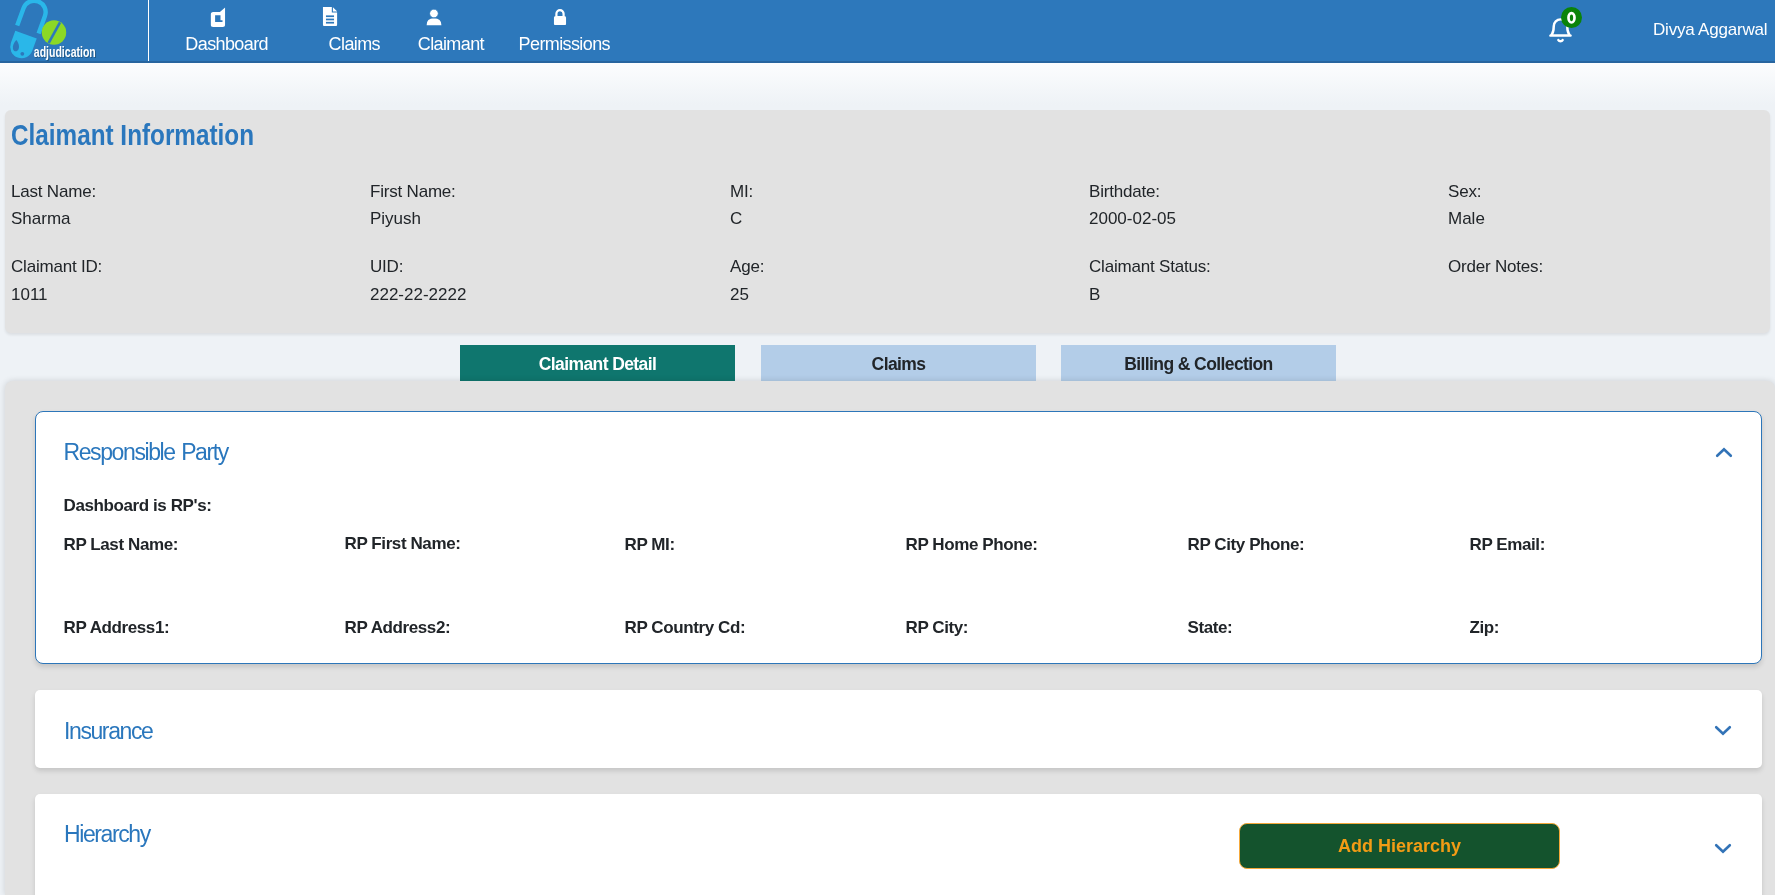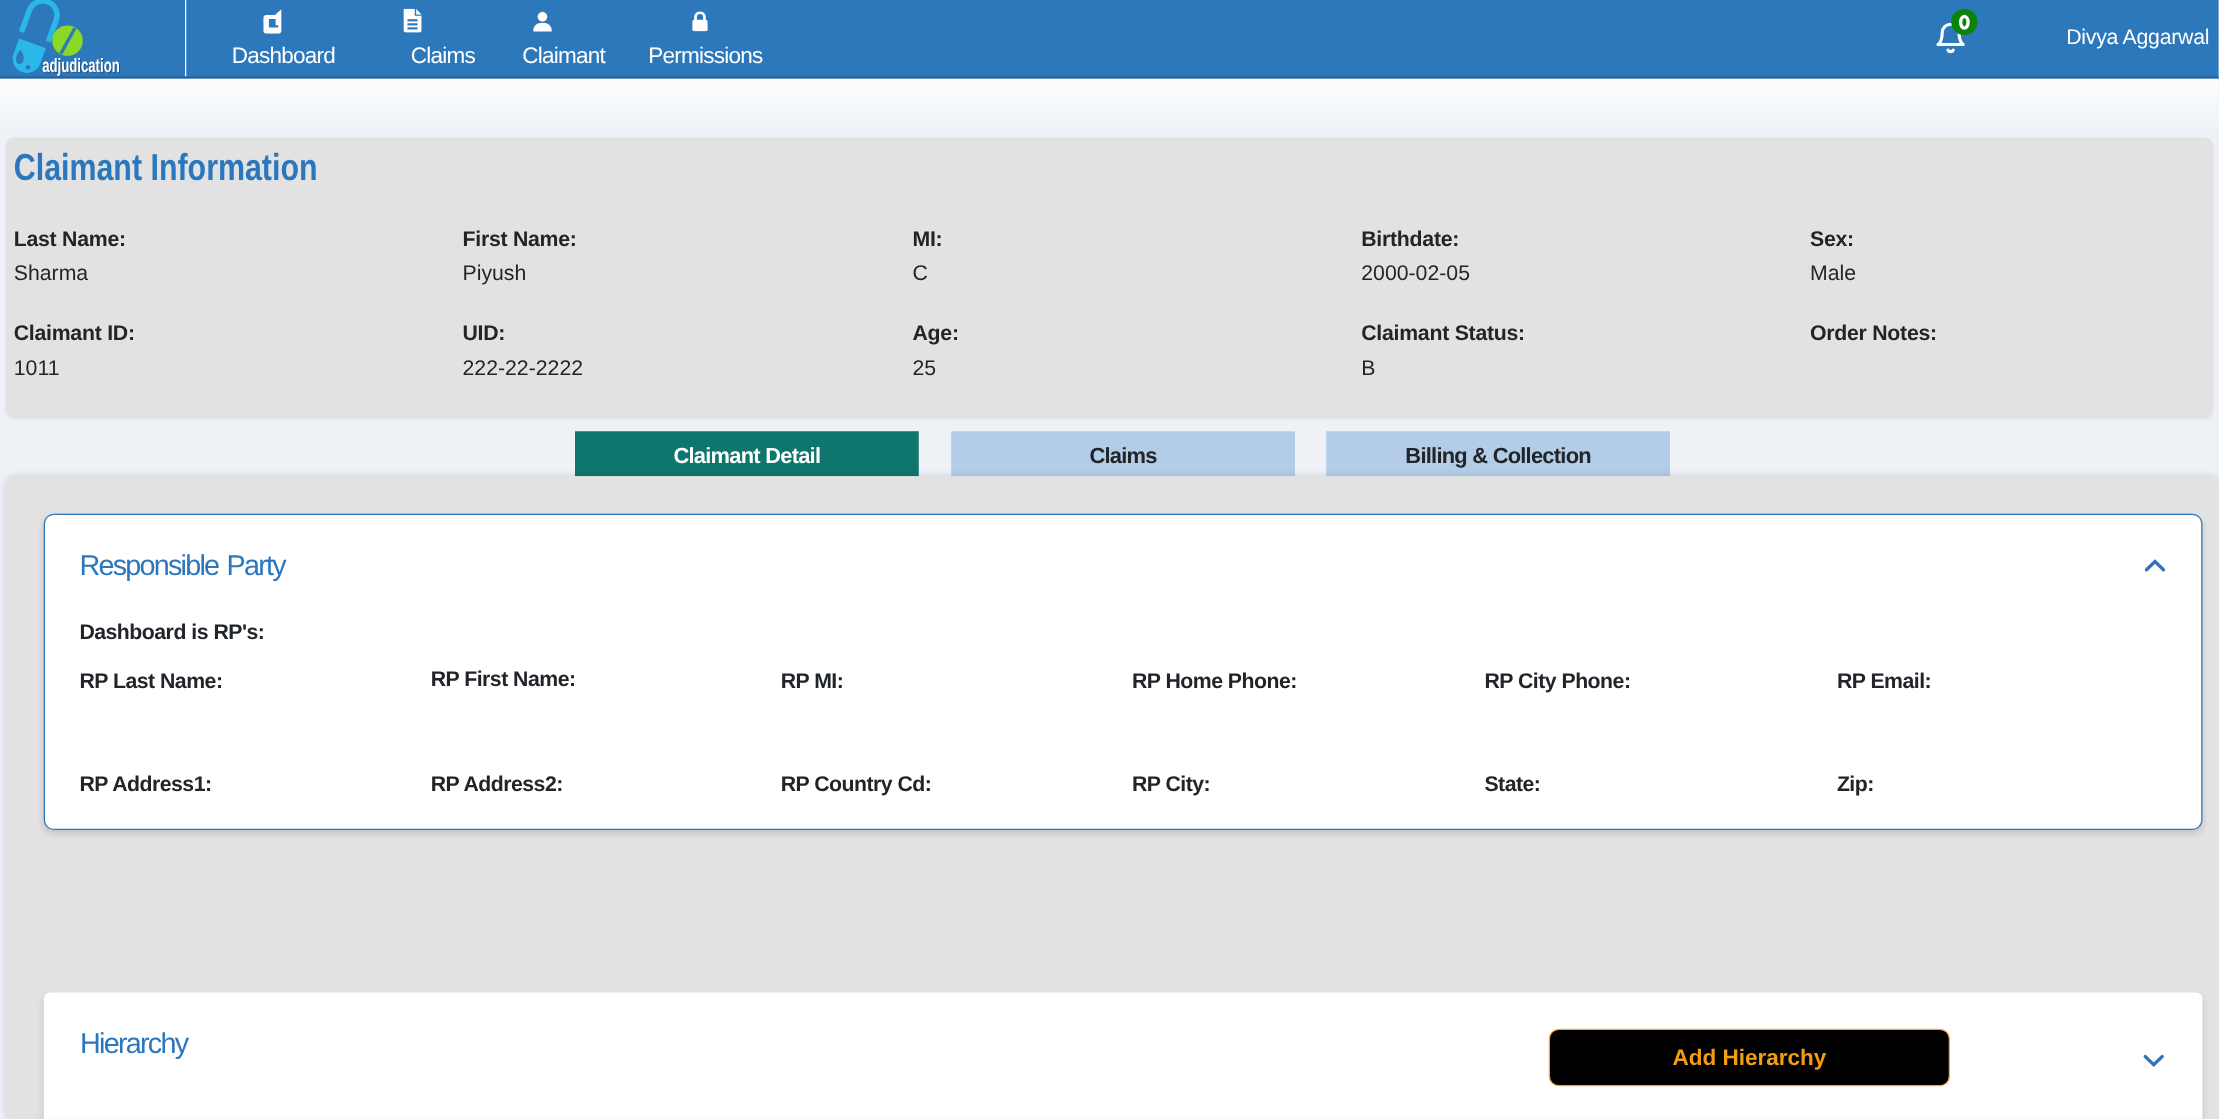--- a/index.html
+++ b/index.html
@@ -8,36 +8,36 @@
 
 .navbar{position:absolute;top:0;left:0;width:1775px;height:63px;background:#2d78bb;border-bottom:2px solid #27659f}
 .navsep{position:absolute;top:0;left:148px;width:1px;height:61px;background:#ffffff}
 .navitem{position:absolute;top:0;height:62px;text-align:right;color:#fff}
 .navitem .lbl{position:absolute;top:33.5px;left:0;width:100%;font-size:18px;letter-spacing:-0.6px;white-space:nowrap}
 .navitem svg{position:absolute;left:50%;transform:translateX(-50%)}
 .username{position:absolute;top:20px;left:1653px;color:#fff;font-size:17px;letter-spacing:-0.2px}
 
 .infopanel{position:absolute;top:110px;left:5px;width:1765px;height:223px;background:#e2e2e2;border-radius:6px;box-shadow:0 2px 3px rgba(0,0,0,.08)}
 .infotitle{position:absolute;top:118px;left:11px;font-size:30px;font-weight:bold;color:#2a77bd;transform:scaleX(.81);transform-origin:0 50%;white-space:nowrap}
-.flabel{position:absolute;font-size:17px;font-weight:bold;color:#212529;white-space:nowrap;letter-spacing:-0.2px}
+.flabel{position:absolute;font-size:17px;font-weight:normal;color:#212529;white-space:nowrap;letter-spacing:-0.2px}
 .fvalue{position:absolute;font-size:17px;color:#212529;white-space:nowrap}
 
 .tab{position:absolute;top:345px;height:36px;width:275px;text-align:center;line-height:39px;font-size:17.5px;letter-spacing:-0.6px;font-weight:bold}
 .tab.active{background:#0f766e;color:#fff}
 .tab.inactive{background:#b3cde8;color:#212529}
 
 .outer{position:absolute;top:381px;left:5px;width:1770px;height:514px;background:#e2e2e2;border-radius:8px 8px 0 0;box-shadow:0 0 6px rgba(0,0,0,.15)}
 .card{position:absolute;left:30px;width:1727px;background:#fff;border-radius:5px;box-shadow:0 3px 5px rgba(0,0,0,.13)}
 .card.rp{top:30px;height:253px;border:1.5px solid #2d76b9;border-radius:8px}
 .card.ins{top:309px;height:78px}
 .card.hier{top:413px;height:206px}
 .ctitle{position:absolute;font-size:23px;font-weight:normal;color:#2a77bd;letter-spacing:-1.4px;word-spacing:1.5px;white-space:nowrap}
 .chev{position:absolute;left:1679px}
 .rplabel{position:absolute;font-size:17px;font-weight:bold;color:#212529;white-space:nowrap;letter-spacing:-0.4px}
-.addbtn{position:absolute;left:1204px;top:29px;width:321px;height:46px;border:1.5px solid #f5a93b;border-radius:8px;background:#000000;color:#f39c15;font-size:18px;font-weight:bold;text-align:center;line-height:44px}
+.addbtn{position:absolute;left:1204px;top:29px;width:321px;height:46px;border:1.5px solid #f5a93b;border-radius:8px;background:#14532d;color:#f39c15;font-size:18px;font-weight:bold;text-align:center;line-height:44px}
 </style>
 </head>
 <body>
 <div class="navbar"></div>
 <div class="abs" style="top:63px;left:0;width:1775px;height:42px;background:linear-gradient(#fcfdfe,#eef2f6)"></div>
 <div class="navsep"></div>
 
 <svg class="abs" style="left:0;top:0" width="130" height="62" viewBox="0 0 130 62">
   <g transform="translate(27.9,29.5) rotate(20)">
     <path d="M -11.4 0 V -18.5 A 11.4 11.4 0 0 1 11.4 -18.5 V 0" fill="none" stroke="#2ab7e9" stroke-width="4.4"></path>
@@ -131,20 +131,26 @@
     <div class="rplabel" style="left:869.5px;top:123px">RP Home Phone:</div>
     <div class="rplabel" style="left:1151.5px;top:123px">RP City Phone:</div>
     <div class="rplabel" style="left:1433.5px;top:123px">RP Email:</div>
     <div class="rplabel" style="left:27.5px;top:206px">RP Address1:</div>
     <div class="rplabel" style="left:308.5px;top:206px">RP Address2:</div>
     <div class="rplabel" style="left:588.5px;top:206px">RP Country Cd:</div>
     <div class="rplabel" style="left:869.5px;top:206px">RP City:</div>
     <div class="rplabel" style="left:1151.5px;top:206px">State:</div>
     <div class="rplabel" style="left:1433.5px;top:206px">Zip:</div>
   </div>
+  <div class="card ins">
+    <div class="ctitle" style="left:29px;top:28px">Insurance</div>
+    <svg class="chev" style="top:35px" width="18" height="11" viewBox="0 0 18 11" fill="none" stroke="#3273b7" stroke-width="2.6" stroke-linecap="round">
+        <path d="M2.2 2.2 L9 8.8 L15.8 2.2"></path>
+      </svg>
+  </div>
   <div class="card hier">
     <div class="ctitle" style="left:29px;top:26.5px">Hierarchy</div>
     <div class="addbtn">Add Hierarchy</div>
     <svg class="chev" style="top:49px" width="18" height="11" viewBox="0 0 18 11" fill="none" stroke="#3273b7" stroke-width="2.6" stroke-linecap="round">
         <path d="M2.2 2.2 L9 8.8 L15.8 2.2"></path>
       </svg>
   </div>
 </div>
 
 </body></html>

